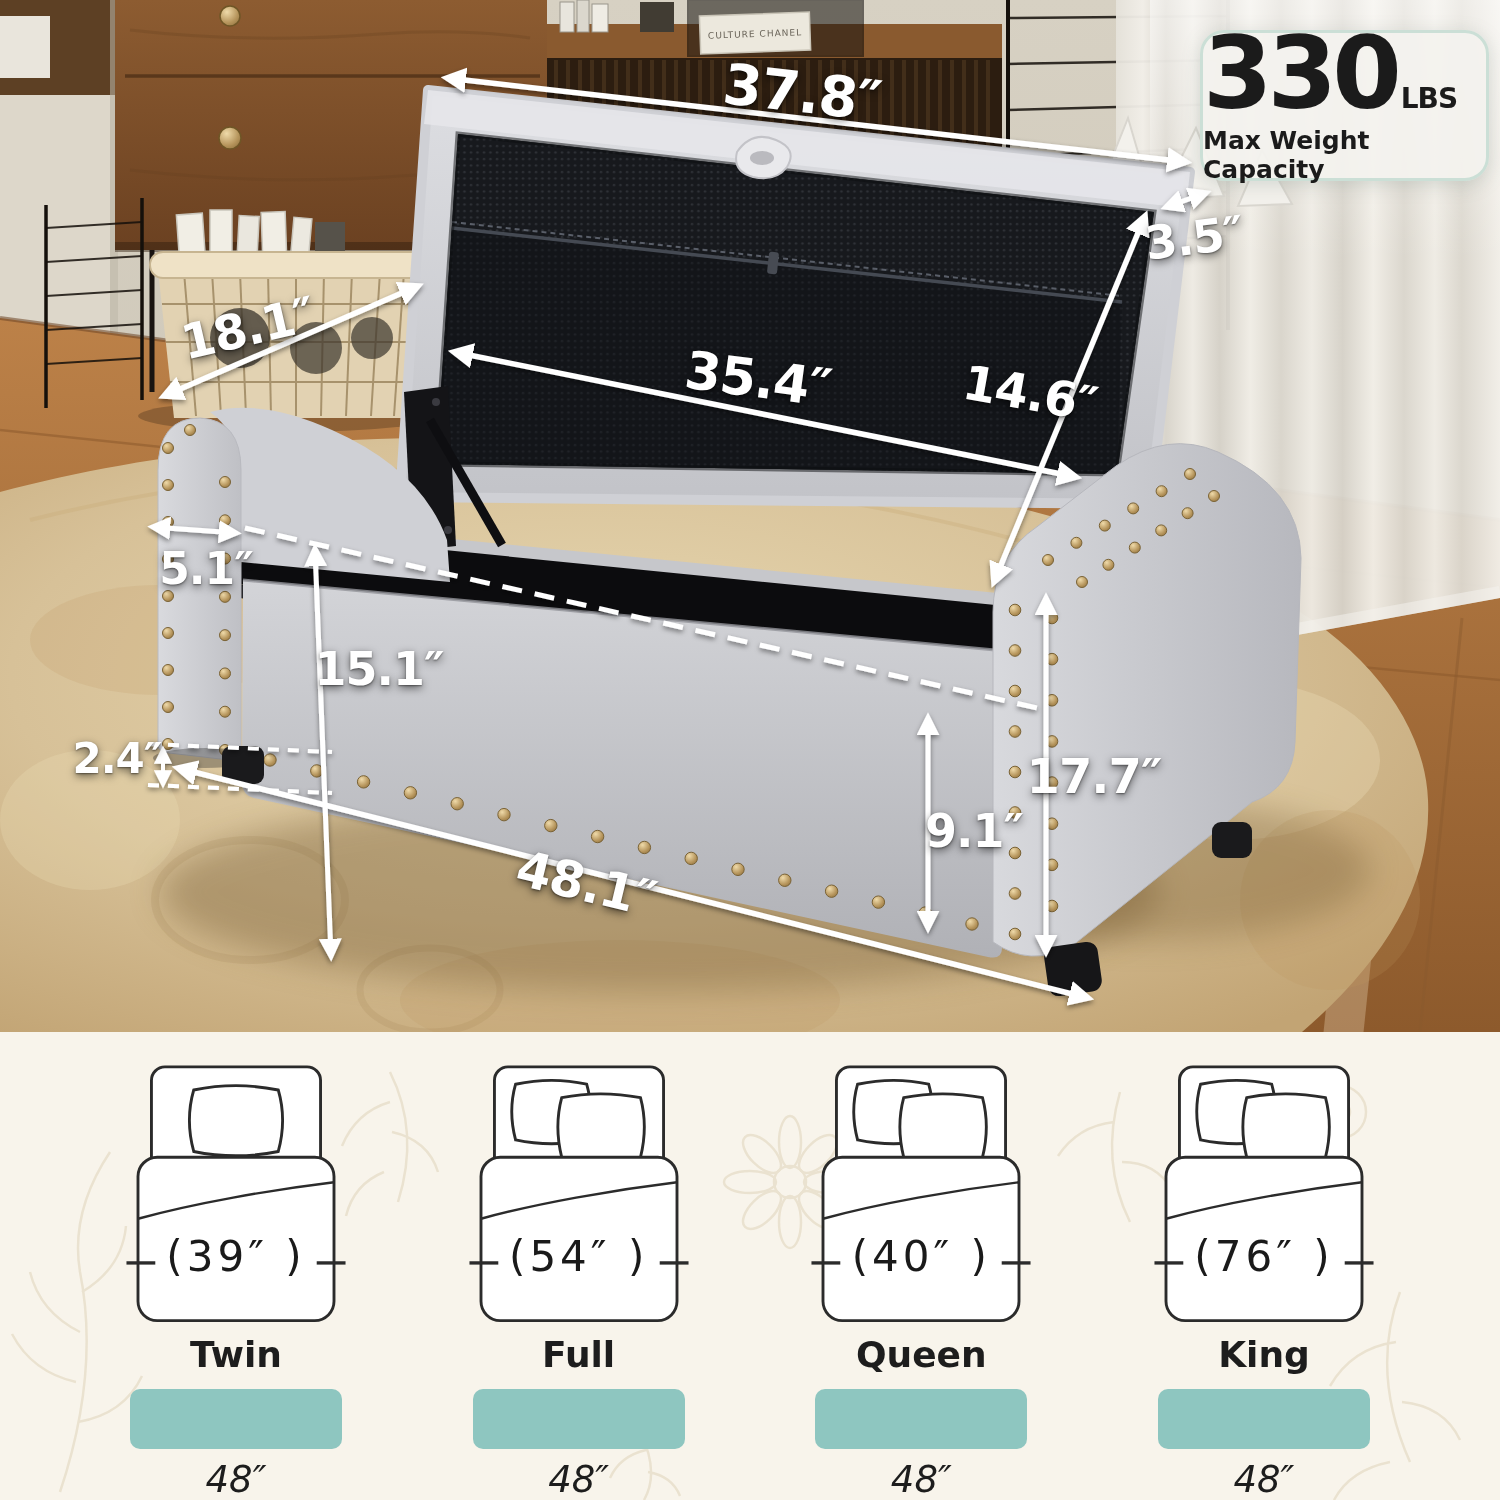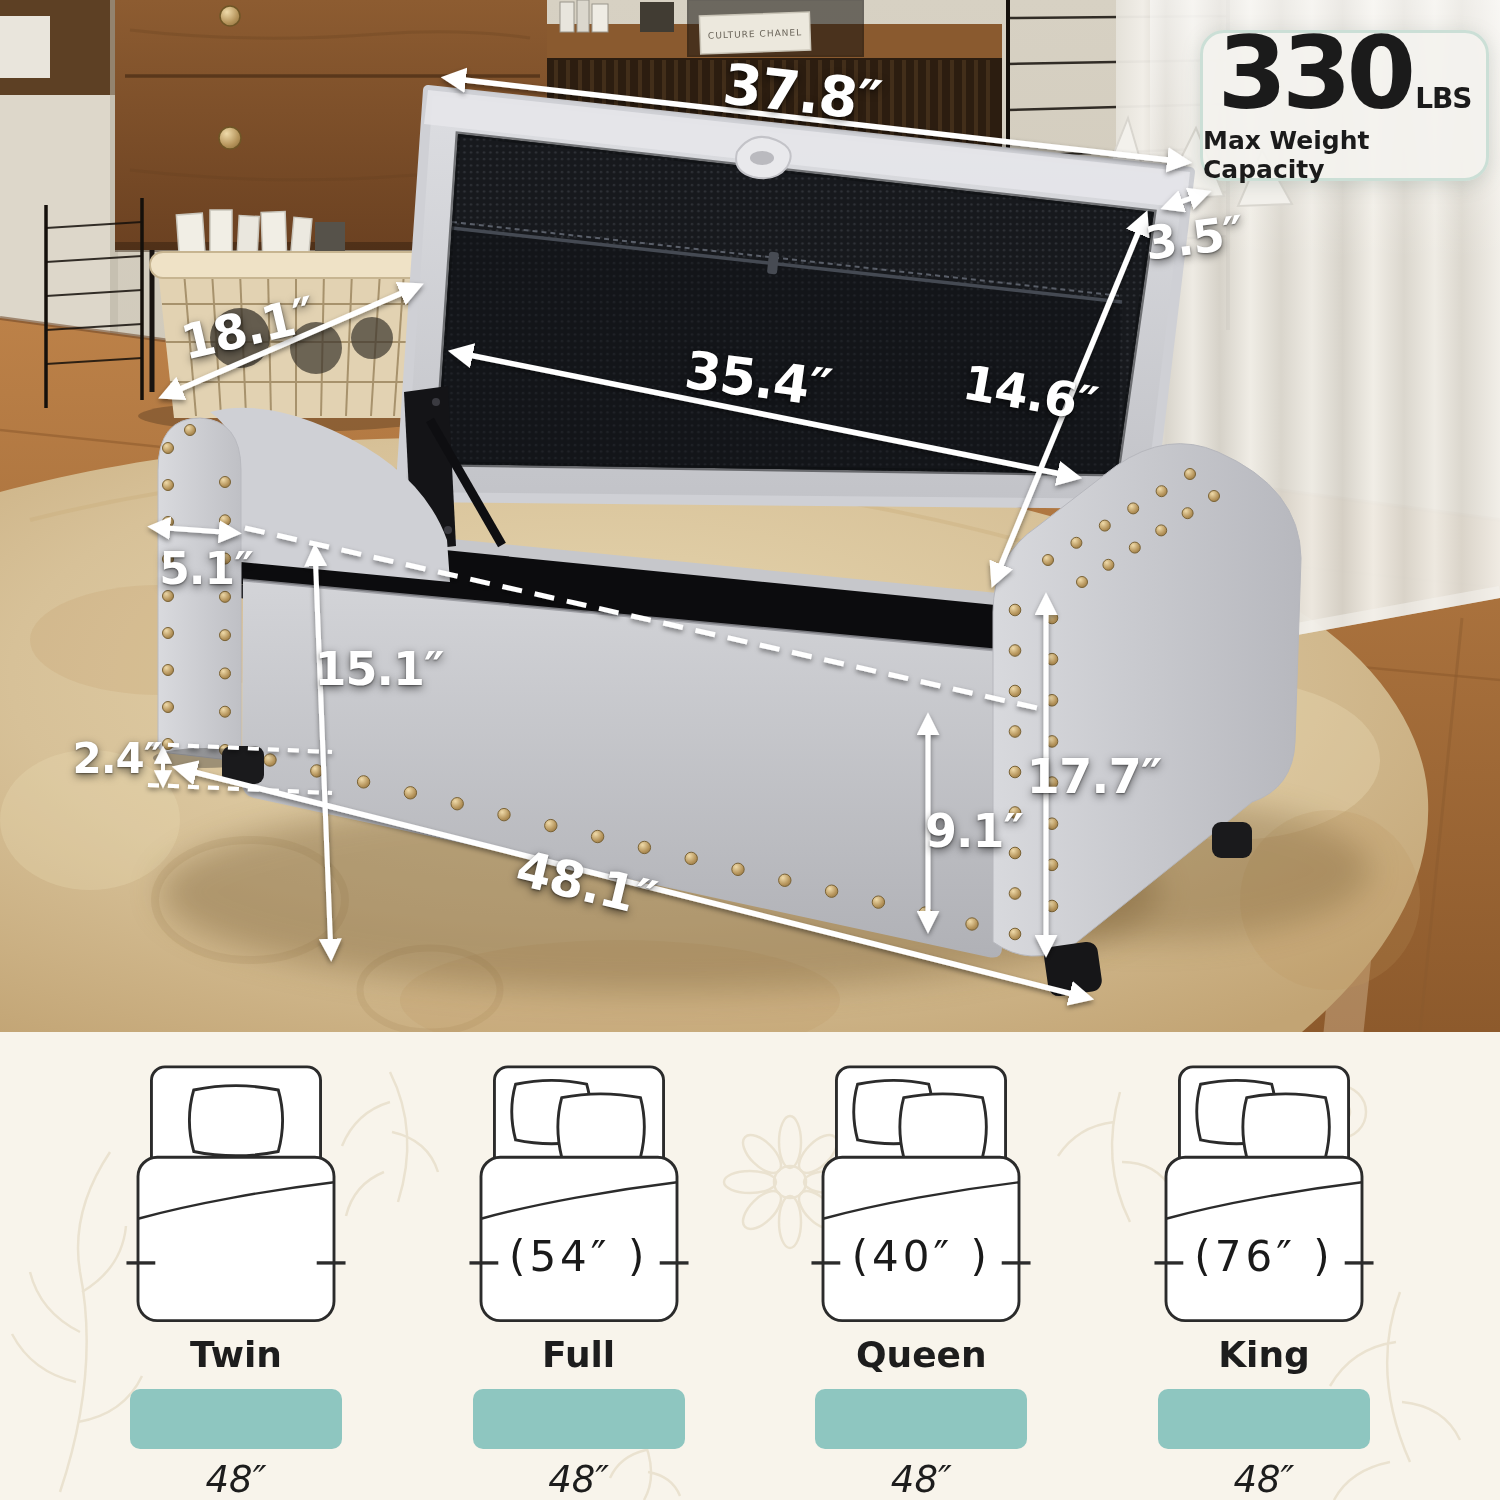--- a/index.html
+++ b/index.html
@@ -8,21 +8,21 @@
   
   .photo{position:relative;width:1500px;height:1032px;overflow:hidden;background:#d8d2c5;}
   .scene{position:absolute;inset:0;}
   .dim{position:absolute;color:#fff;font-weight:700;white-space:nowrap;
        transform:translate(-50%,-50%) rotate(var(--rot,0deg));
        text-shadow:0 3px 9px rgba(0,0,0,.55),0 1px 2px rgba(0,0,0,.45);
        letter-spacing:-1px;line-height:1;}
   .badge{position:absolute;left:1200px;top:30px;width:283px;height:145px;
          background:rgba(243,242,238,.94);border:3px solid #cbdfd6;border-radius:24px;
          box-shadow:0 4px 18px rgba(120,140,130,.25);
-         display:flex;flex-direction:column;align-items:center;justify-content:center;color:#1b1b1b;}
+         display:flex;flex-direction:column;justify-content:center;color:#1b1b1b;}
   .badge .row{display:flex;align-items:baseline;}
   .badge .val{font-size:100px;font-weight:700;letter-spacing:-5px;line-height:.92;}
   .badge .unit{font-size:28px;font-weight:700;margin-left:4px;letter-spacing:-1px;}
   .badge .cap{font-size:25px;font-weight:700;margin-top:6px;letter-spacing:0;}
   
   .sizes{position:relative;width:1500px;height:468px;background:#f8f4eb;overflow:hidden;}
   .floral{position:absolute;inset:0;opacity:.55;}
   .size-grid{position:absolute;inset:0;display:flex;justify-content:space-between;
              padding:33px 122px 0;box-sizing:border-box;}
   .size-col{position:relative;width:228px;display:flex;flex-direction:column;align-items:center;color:#1d1d1d;}
@@ -474,20 +474,21 @@
         <svg class="bed" width="228" height="270" viewBox="0 0 228 270">
           <g fill="#fff" stroke="#2b2b2b" stroke-width="3">
             <rect x="26" y="2" width="176" height="124" rx="14"></rect>
             <path d="M70,26 q44,-9 88,0 q9,31 0,64 q-44,9 -88,0 q-9,-33 0,-64 Z"></path>
             <rect x="12" y="96" width="204" height="170" rx="20"></rect>
           </g>
           <path d="M12,160 C70,144 150,130 216,122" fill="none" stroke="#2b2b2b" stroke-width="2.5"></path>
           <line x1="0" y1="206" x2="30" y2="206" stroke="#2b2b2b" stroke-width="3.5"></line>
           <line x1="198" y1="206" x2="228" y2="206" stroke="#2b2b2b" stroke-width="3.5"></line>
         </svg>
+        <div class="mw">(39″ )</div>
         <div class="bed-name">Twin</div>
         <div class="teal-bar" style="background:#8ec6c0"></div>
         <div class="ow">48″</div>
       </div>
 
       <div class="size-col">
         <svg class="bed" width="228" height="270" viewBox="0 0 228 270">
           <g fill="#fff" stroke="#2b2b2b" stroke-width="3">
             <rect x="26" y="2" width="176" height="124" rx="14"></rect>
             <path d="M48,20 q38,-8 74,0 q8,28 0,58 q-36,8 -74,0 q-8,-30 0,-58 Z"></path>

